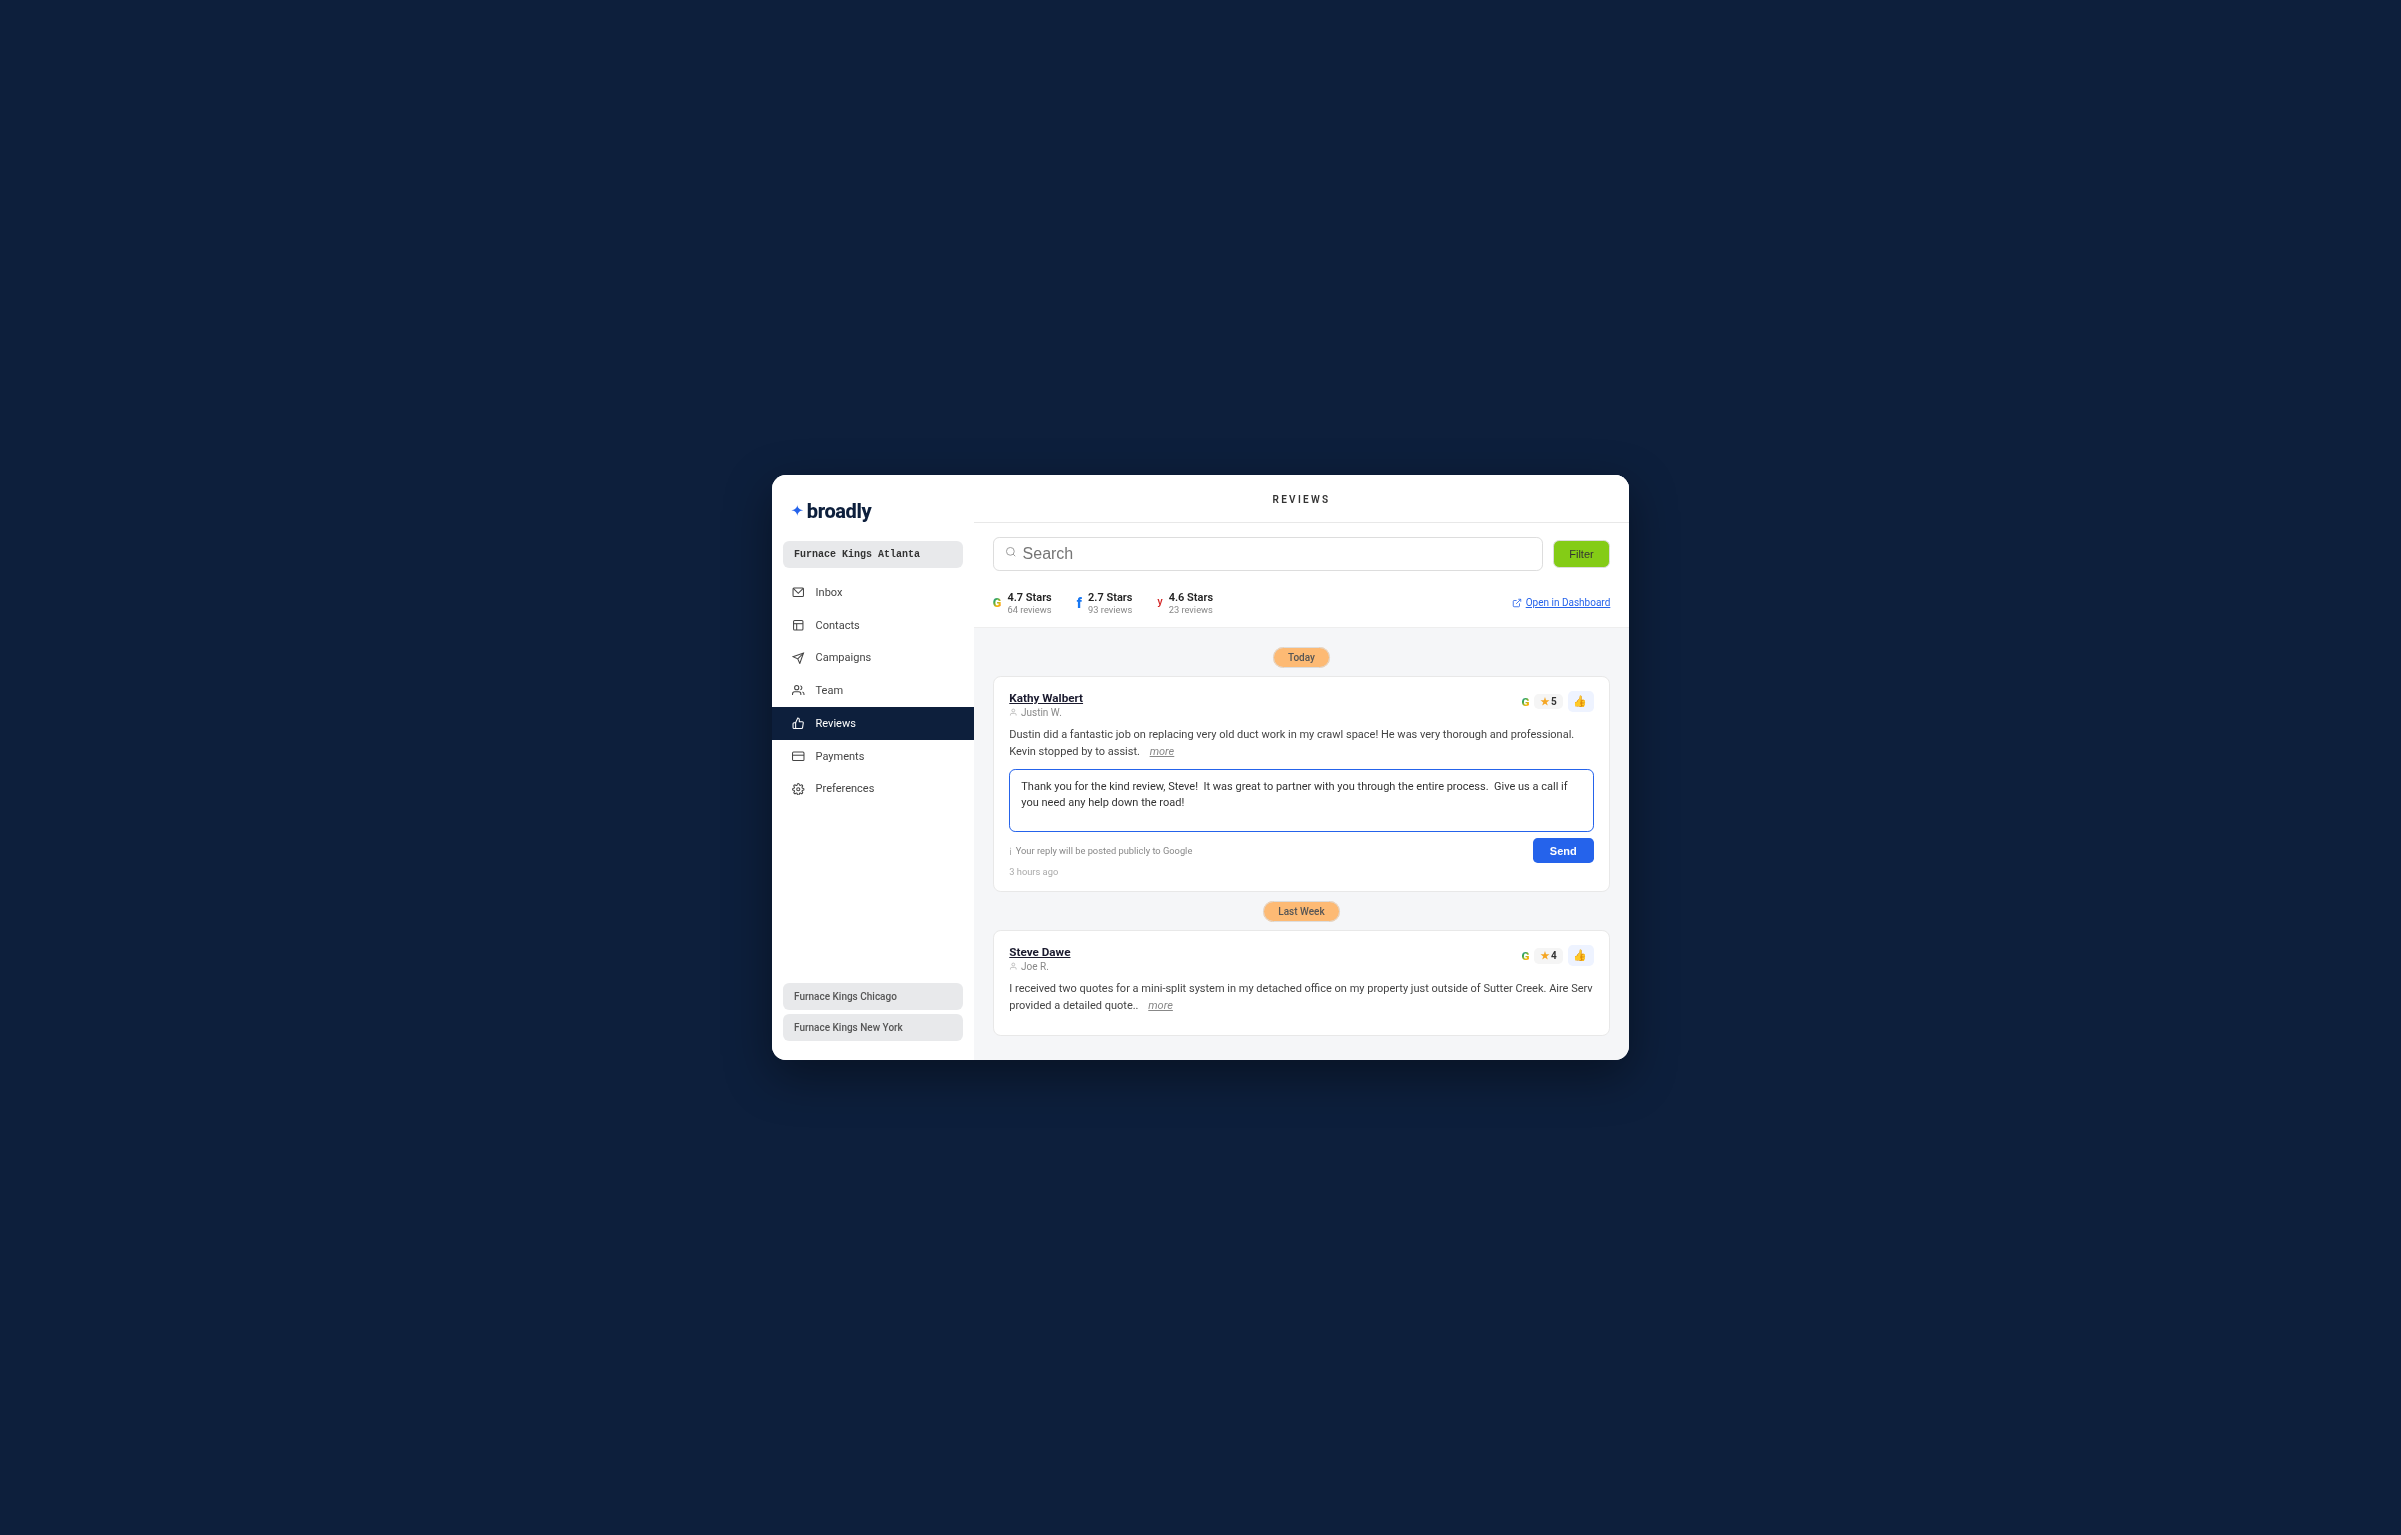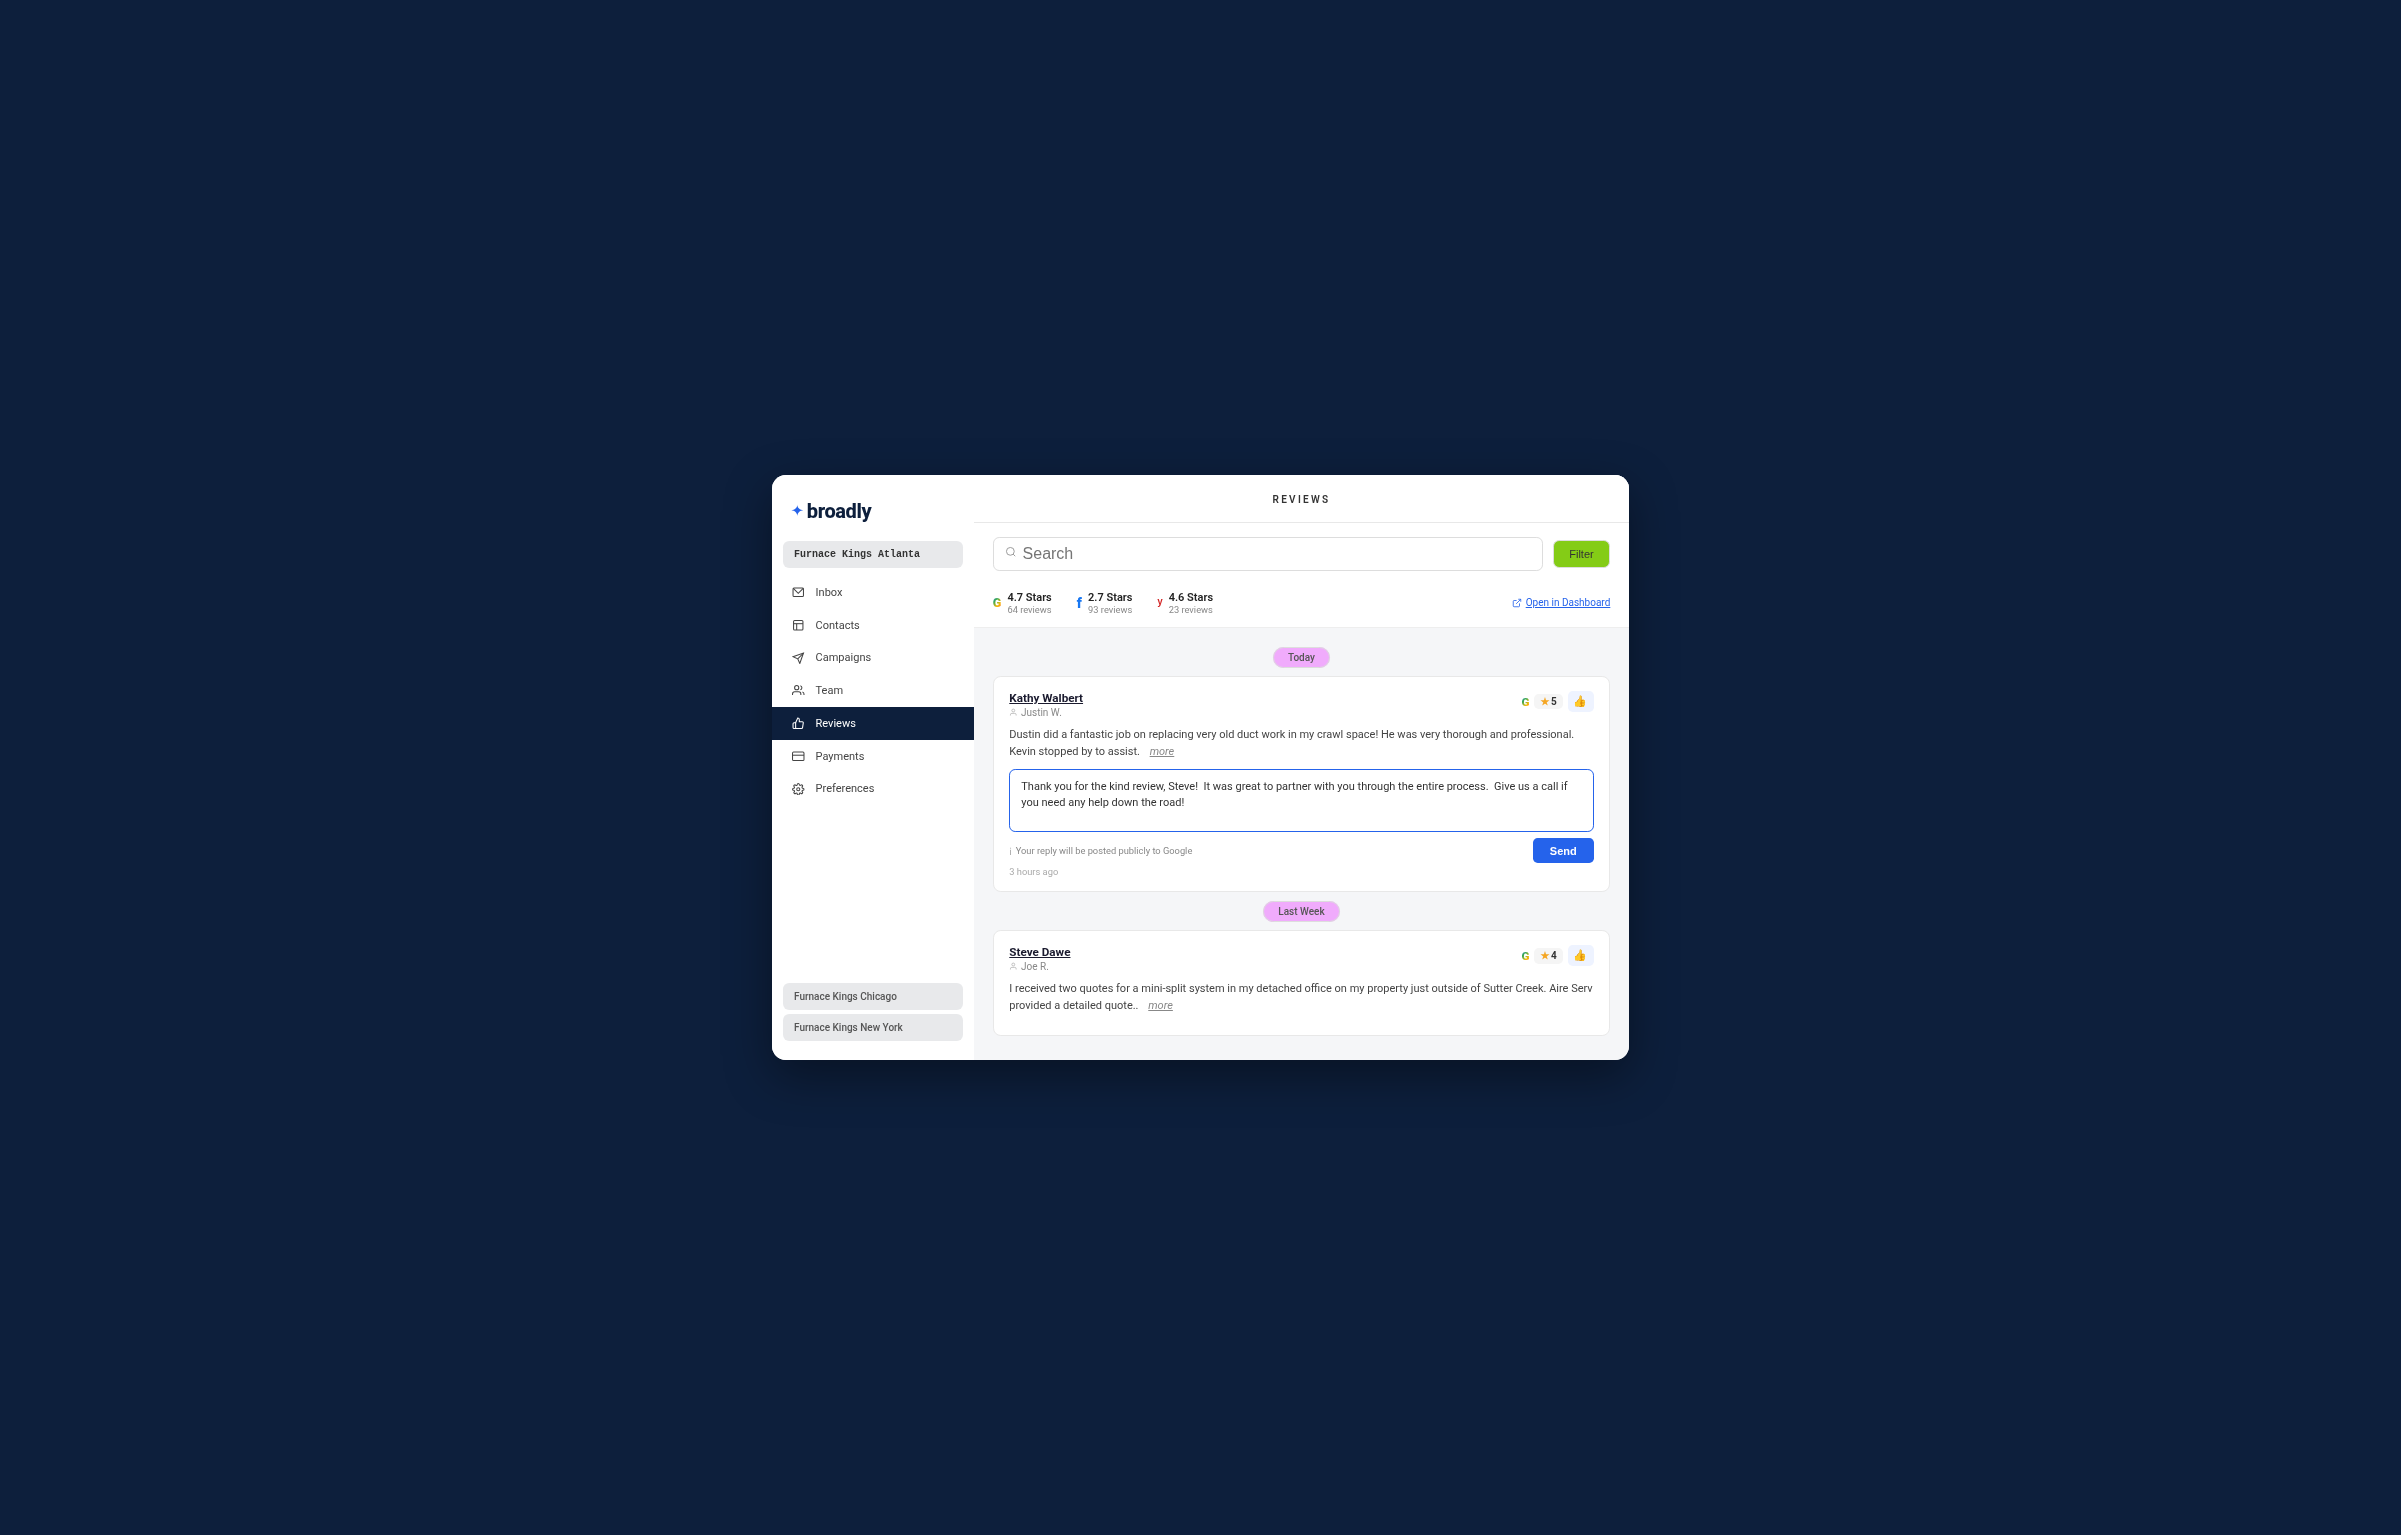--- a/index.html
+++ b/index.html
@@ -184,21 +184,21 @@
     .reviews-feed {
       flex: 1;
       overflow-y: auto;
       padding: 12.5px 18.7px;
     }
     .date-badge {
       text-align: center;
       margin: 7.8px 0 12.5px;
     }
     .date-badge span {
-      background: #f0abfc;
+      background: #fdba74;
       border: 0.8px solid #ddd;
       border-radius: 15.6px;
       padding: 3.9px 14px;
       font-size: 10px;
       color: #555;
       font-weight: 500;
     }
     .review-card {
       background: #fff;
       border-radius: 7.8px;

